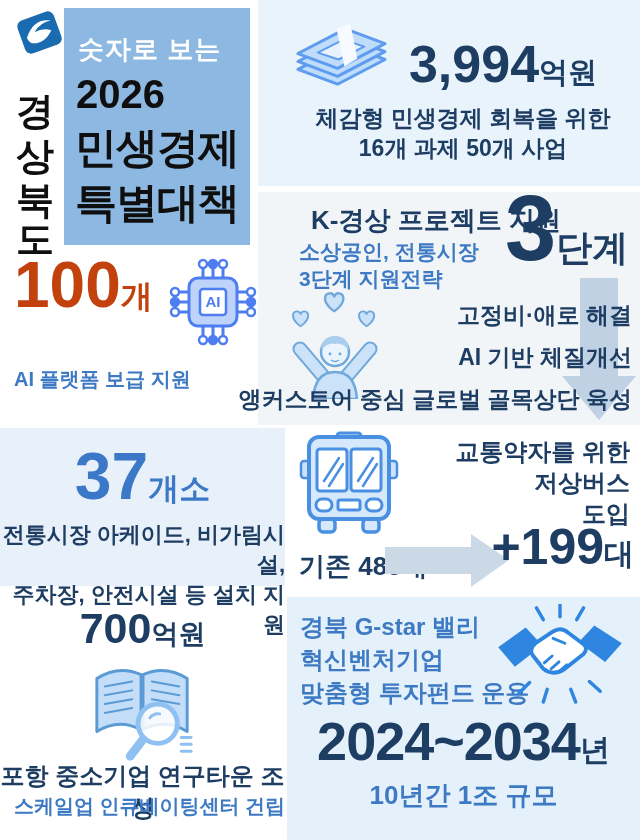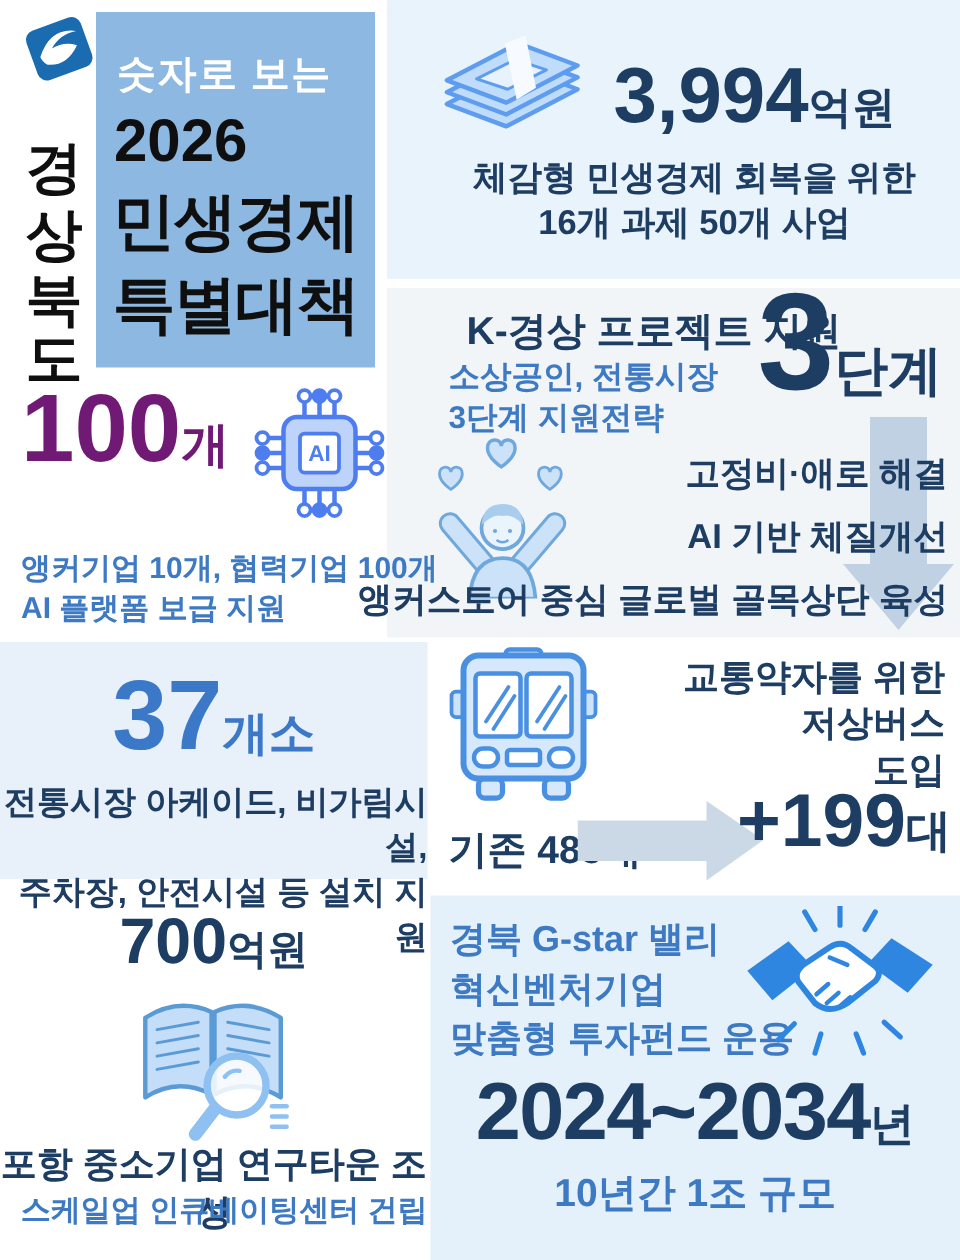--- a/index.html
+++ b/index.html
@@ -3,21 +3,21 @@
 <meta charset="utf-8">
 <style>
   * { margin:0; padding:0; box-sizing:border-box; }
   html,body { background:#ffffff; }
   body { font-family:"Liberation Sans","DejaVu Sans",sans-serif; }
   .page { position:relative; width:640px; height:840px; background:#ffffff; overflow:hidden; }
   .abs { position:absolute; }
 
   
   .navy   { color:#1E3D63; }
-  .blue   { color:#701a75; }
+  .blue   { color:#c2410c; }
   .mblue  { color:#3D7AC3; }
   .softblue { color:#3C78C8; }
 
   
   .panel { position:absolute; }
   #panel-budget   { left:258px; top:0;     width:382px; height:186px; background:#E8F3FB; }
   #panel-kproject { left:258px; top:192px; width:382px; height:233px; background:#F2F5F8; }
   #panel-market   { left:0;     top:428px; width:285px; height:158px; background:#E8F0FA; }
   #panel-fund     { left:287px; top:597px; width:353px; height:243px; background:#E4F0FA; }
   #title-box      { left:64px;  top:8px;   width:186px; height:237px; background:#8CB8E1; }
@@ -171,21 +171,20 @@
         <circle cx="84" cy="36" r="4" fill="#ffffff"></circle>
           <circle cx="84" cy="46" r="4" fill="#4E7DF0"></circle>
           <circle cx="84" cy="56" r="4" fill="#ffffff"></circle>
       </g>
       <rect x="22" y="22" width="48" height="48" rx="9" fill="#BDD3FA" stroke="#4E7DF0" stroke-width="3"></rect>
       <rect x="33" y="33" width="26" height="26" rx="3" fill="#ffffff" stroke="#4E7DF0" stroke-width="2.5"></rect>
       <text x="46" y="51" text-anchor="middle" font-size="15" font-weight="bold" fill="#4E7DF0">AI</text>
     </svg>
   </span>
   <div class="abs kai-desc mblue">
-    <div>앵커기업 10개, 협력기업 100개</div>
     <div>AI 플랫폼 보급 지원</div>
   </div>
 
   <div class="abs kp-title navy">K-경상 프로젝트 지원</div>
   <div class="abs kp-sub mblue">
     <div>소상공인, 전통시장</div>
     <div>3단계 지원전략</div>
   </div>
   <span class="abs kp-person">
     <svg width="100" height="107" viewBox="0 0 100 107">

